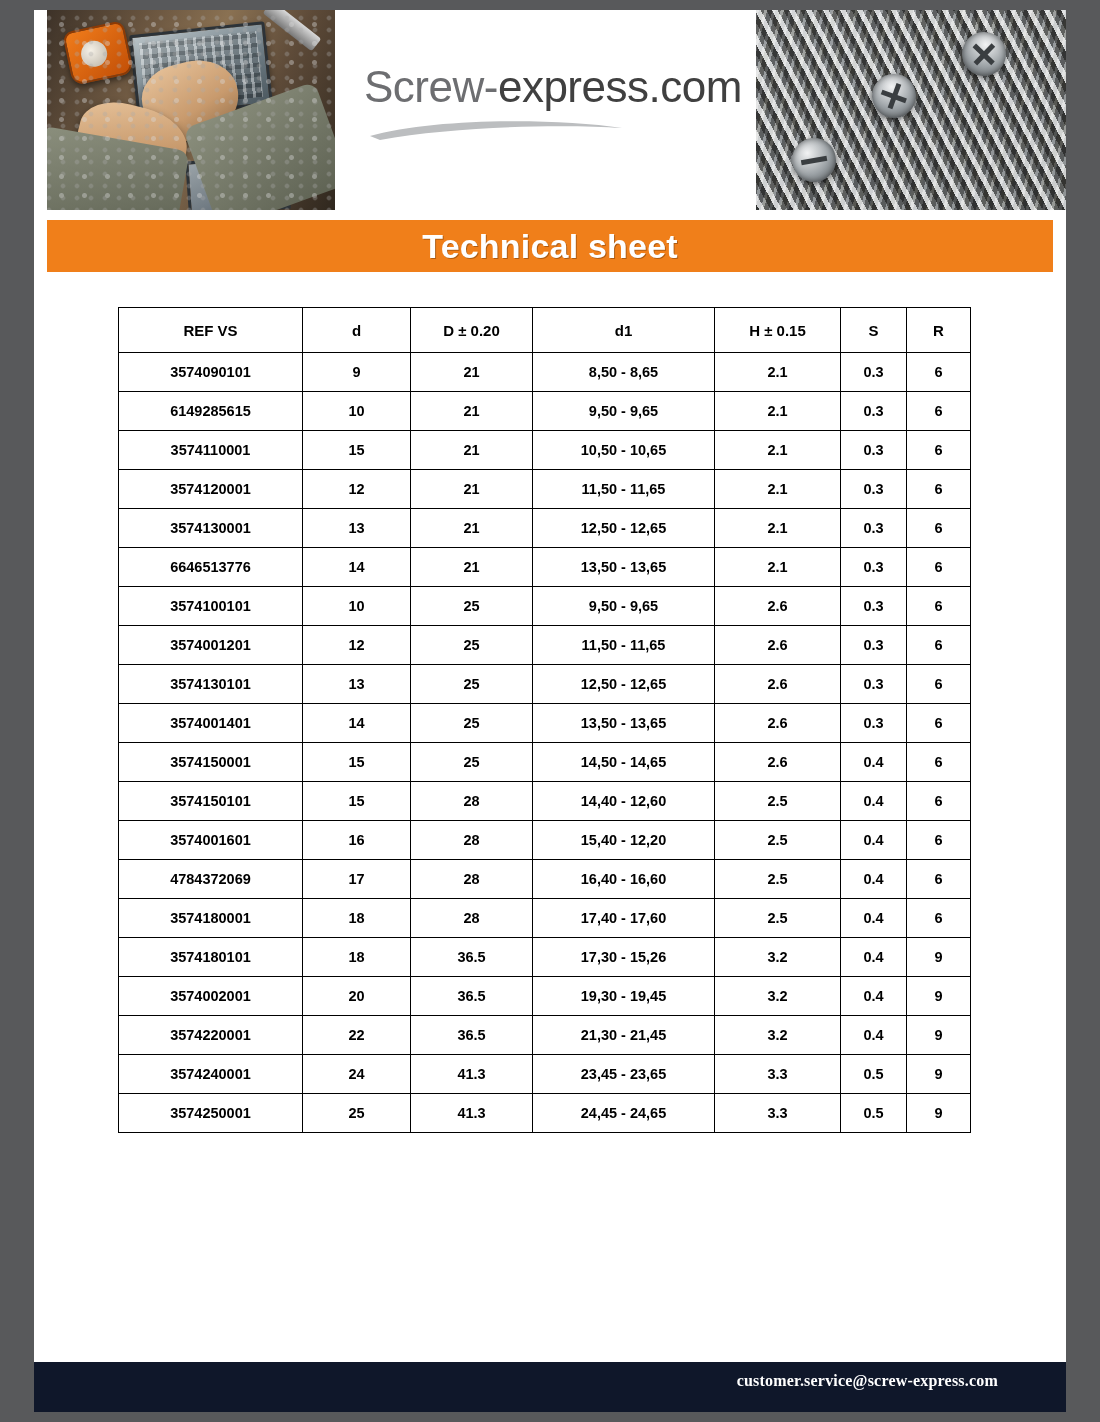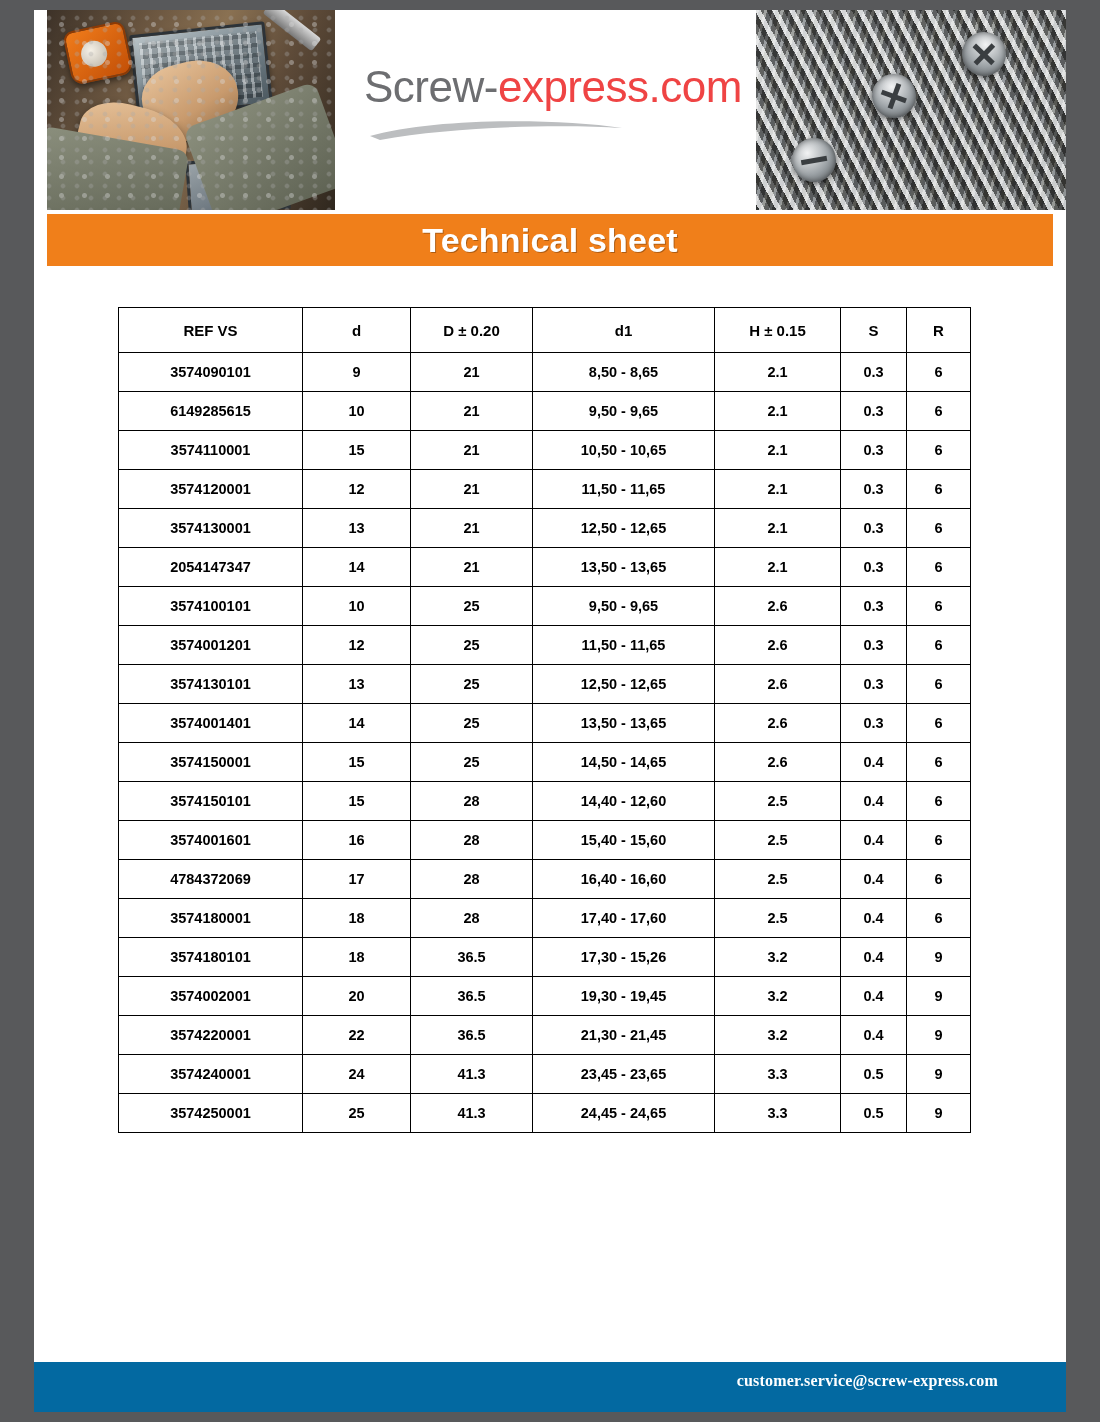--- a/index.html
+++ b/index.html
@@ -182,33 +182,33 @@
     left: 330px; top: 52px;
     width: 400px;
   }
   .brand-text {
     font-size: 44px;
     letter-spacing: -0.5px;
     color: #6d6e71;
     font-family: "Liberation Sans", sans-serif;
     white-space: nowrap;
   }
-  .brand-text .accent { color: #ef4444; text-align: center; }
+  .brand-text .accent { color: #404040; text-align: center; }
   .brand-swoosh {
     margin-top: 4px;
     width: 300px; height: 26px;
     position: relative;
     overflow: hidden;
   }
   .brand-swoosh svg { display: block; }
 
   
   .title-band {
     position: absolute;
-    left: 47px; top: 214px;
+    left: 47px; top: 220px;
     width: 1006px;
     height: 52px;
     background: #f07f1a;
     display: flex;
     align-items: center;
     justify-content: center;
   }
   .title-band .title {
     color: #ffffff;
     font-size: 34px;
@@ -249,21 +249,21 @@
   col.c-S   { width: 66px; }
   col.c-R   { width: 64px; }
 
   
   .footer-band {
     position: absolute;
     left: 34px;
     bottom: 10px;
     width: 1032px;
     height: 50px;
-    background: #0369a1;
+    background: #0f172a;
   }
   .footer-email {
     position: absolute;
     right: 68px;
     bottom: 22px;
     color: #ffffff;
     font-size: 16px;
     font-weight: bold;
     font-family: "Liberation Serif", serif;
     letter-spacing: .2px;
@@ -374,21 +374,21 @@
         <tr>
           <td>3574130001</td>
           <td>13</td>
           <td>21</td>
           <td>12,50 - 12,65</td>
           <td>2.1</td>
           <td>0.3</td>
           <td>6</td>
         </tr>
         <tr>
-          <td>2054147347</td>
+          <td>6646513776</td>
           <td>14</td>
           <td>21</td>
           <td>13,50 - 13,65</td>
           <td>2.1</td>
           <td>0.3</td>
           <td>6</td>
         </tr>
         <tr>
           <td>3574100101</td>
           <td>10</td>
@@ -440,21 +440,21 @@
           <td>28</td>
           <td>14,40 - 12,60</td>
           <td>2.5</td>
           <td>0.4</td>
           <td>6</td>
         </tr>
         <tr>
           <td>3574001601</td>
           <td>16</td>
           <td>28</td>
-          <td>15,40 - 15,60</td>
+          <td>15,40 - 12,20</td>
           <td>2.5</td>
           <td>0.4</td>
           <td>6</td>
         </tr>
         <tr>
           <td>4784372069</td>
           <td>17</td>
           <td>28</td>
           <td>16,40 - 16,60</td>
           <td>2.5</td>

